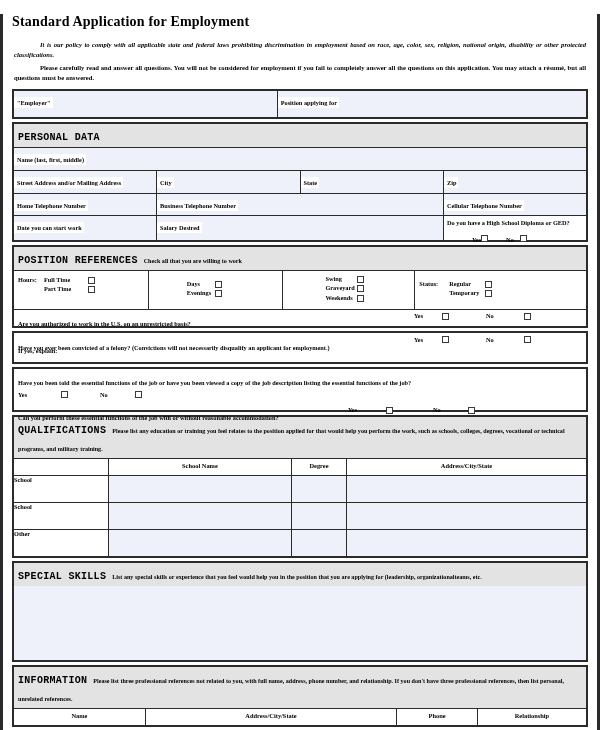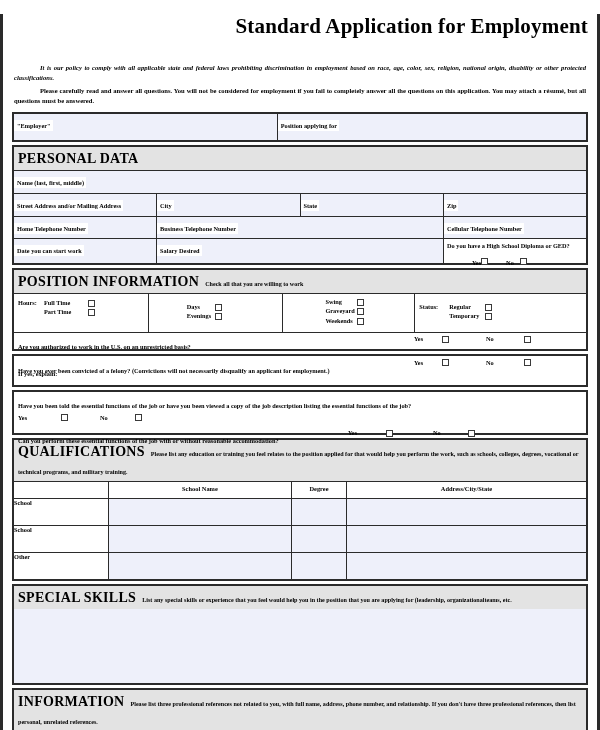--- a/index.html
+++ b/index.html
@@ -18,25 +18,25 @@
     position: relative;
     width: 600px;
     height: 730px;
     box-sizing: border-box;
     background: #ffffff;
     border-left: 3px solid #2a2a2a;
     border-right: 3px solid #2a2a2a;
     padding: 0 9px;
   }
   .doc-title {
-    text-align: right;
-    font-size: 21px;
+    text-align: left;
+    font-size: 14px;
     font-weight: bold;
     letter-spacing: 0.2px;
-    margin: 14px 0 24px 0;
+    margin: 14px 0 10px 0;
     font-family: "Liberation Serif", "DejaVu Serif", serif;
   }
   .policy {
     font-size: 6.6px;
     font-weight: bold;
     font-style: italic;
     line-height: 1.5;
     text-align: justify;
     margin: 0 2px 3px 2px;
   }
@@ -83,25 +83,26 @@
   }
 
   .sechead {
     background: #e3e3e3;
     border: 2px solid #2b2b2b;
     border-bottom: 2px solid #2b2b2b;
     padding: 2px 4px 3px 4px;
     box-sizing: border-box;
   }
   .sechead .name {
-    font-size: 14px;
+    font-size: 10px;
     font-weight: bold;
     letter-spacing: 0.3px;
     display: inline;
     vertical-align: baseline;
+    font-family: Liberation Mono, monospace;
   }
   .sechead .sub {
     font-size: 6.1px;
     font-weight: bold;
     display: inline;
     padding-left: 6px;
     line-height: 1.45;
   }
 
   .cb {
@@ -256,21 +257,21 @@
             <span class="opt">No</span>
             <span style="display:inline-block;width:2px;"></span><span class="cb"></span>
           </div>
         </div>
       </td>
     </tr>
   </tbody>
     </table>
 
   <div class="sechead" style="border-bottom:none;">
-    <span class="name">POSITION INFORMATION</span><span class="sub">Check all that you are willing to work</span>
+    <span class="name">POSITION REFERENCES</span><span class="sub">Check all that you are willing to work</span>
   </div>
   <table class="tbl outer blk" style="border-top:none;">
     <tbody>
         <tr class="posrow">
       <td style="width:23.5%;">
         <div class="optgrid plain">
           <div class="line">
             <span class="nm" style="width:26px;">Hours:</span><span class="nm" style="width:44px;">Full Time</span><span class="cb"></span>
           </div>
           <div class="line">

